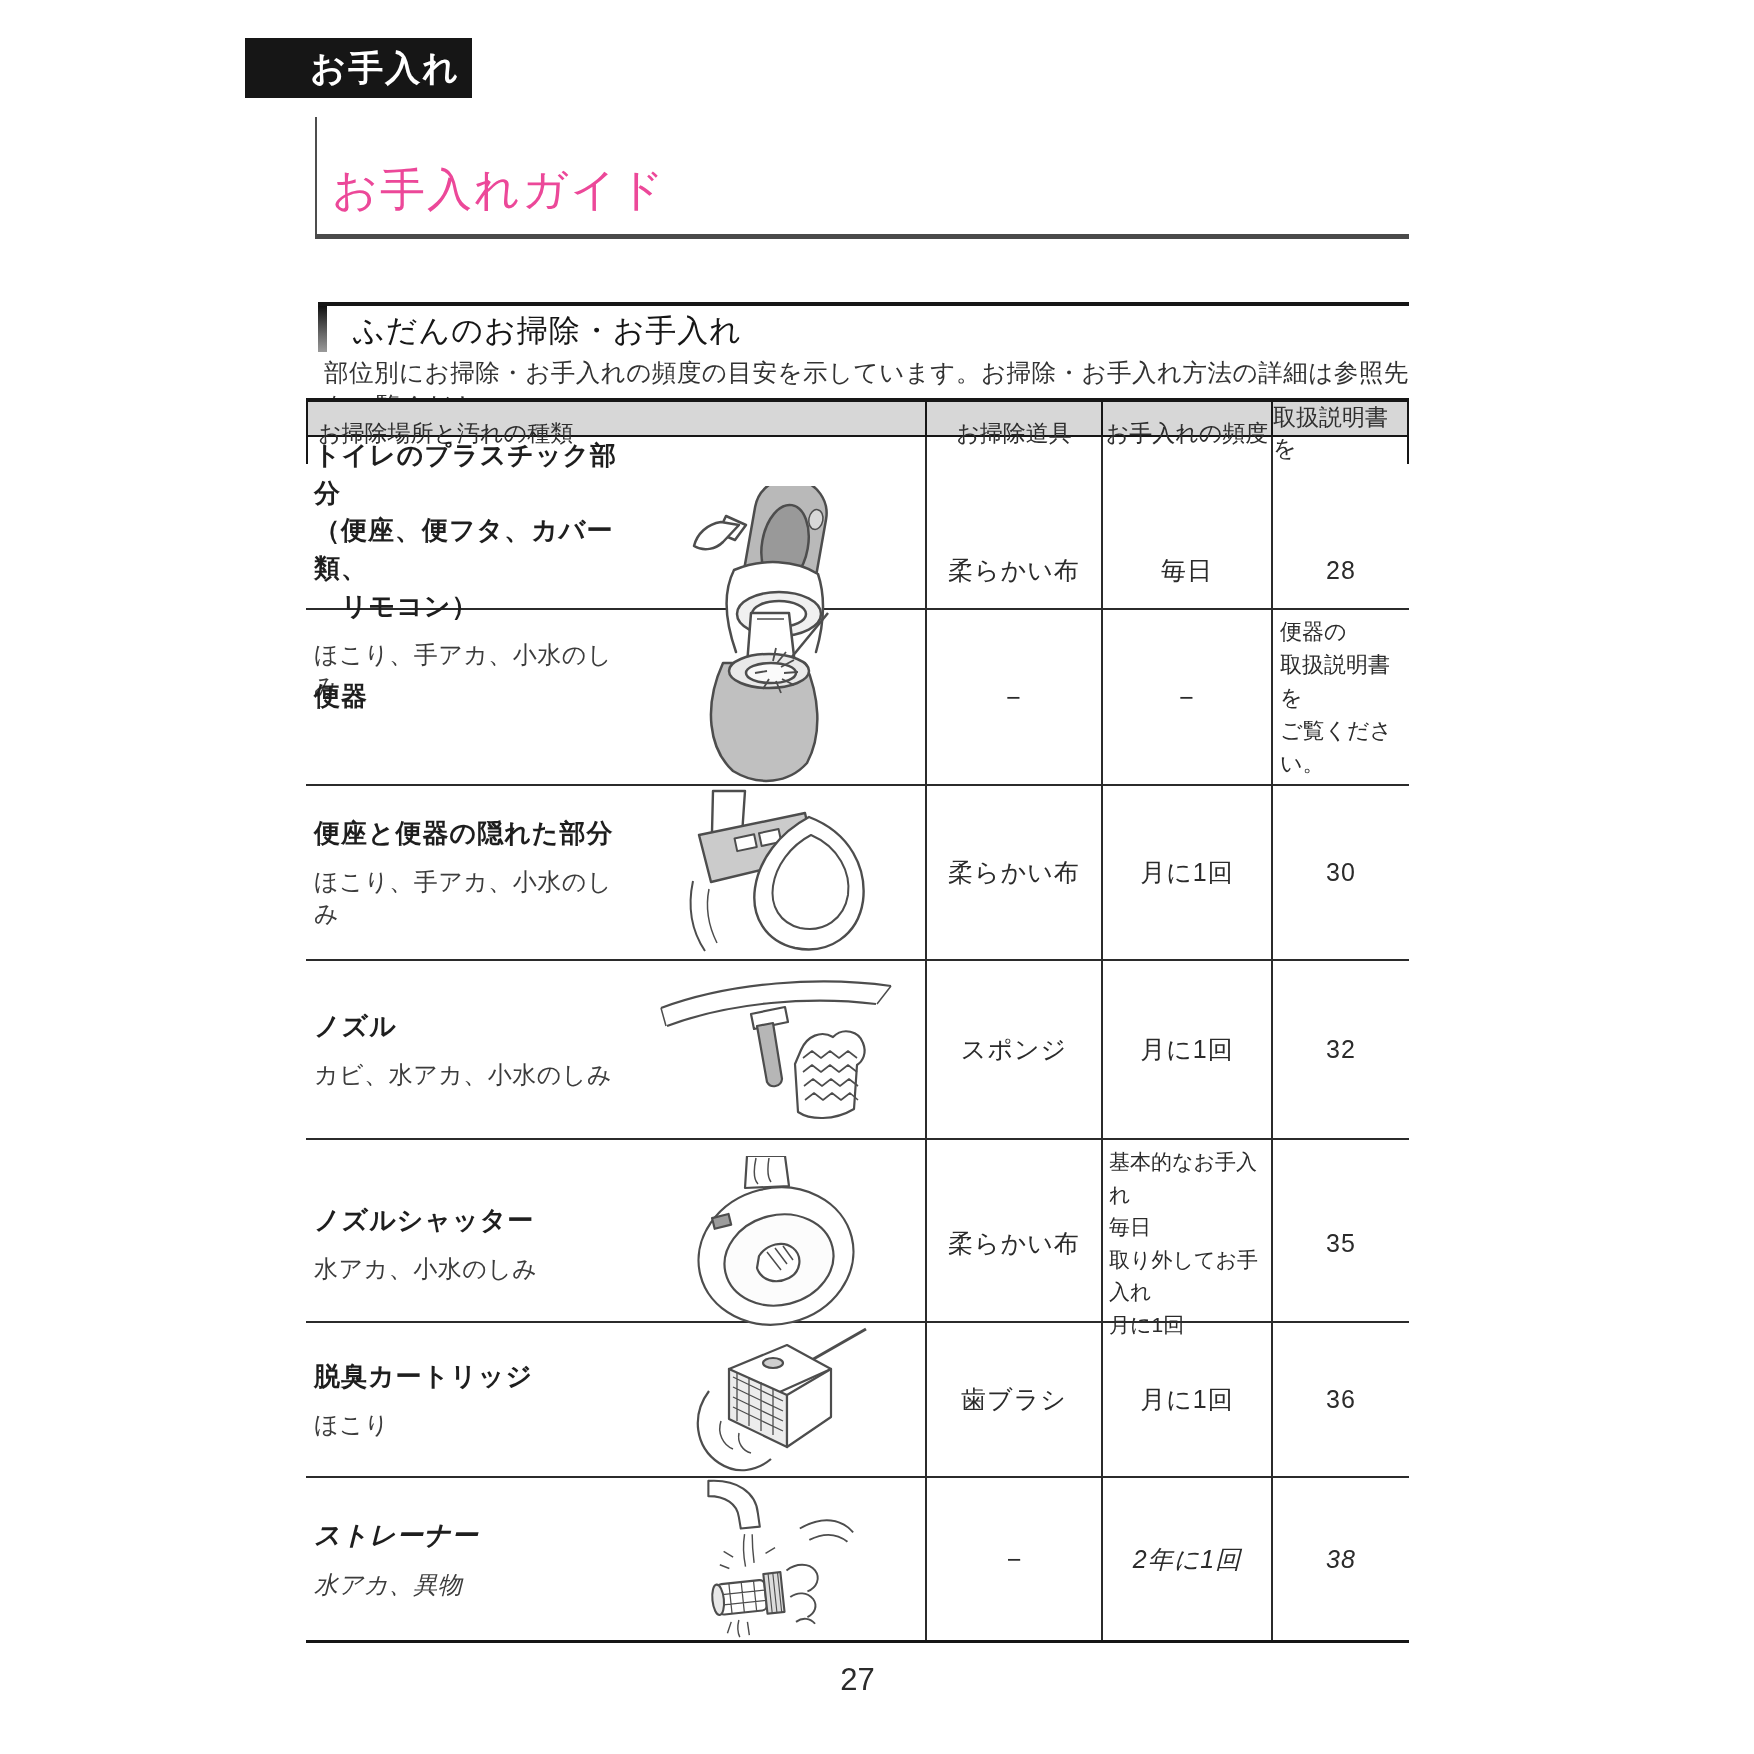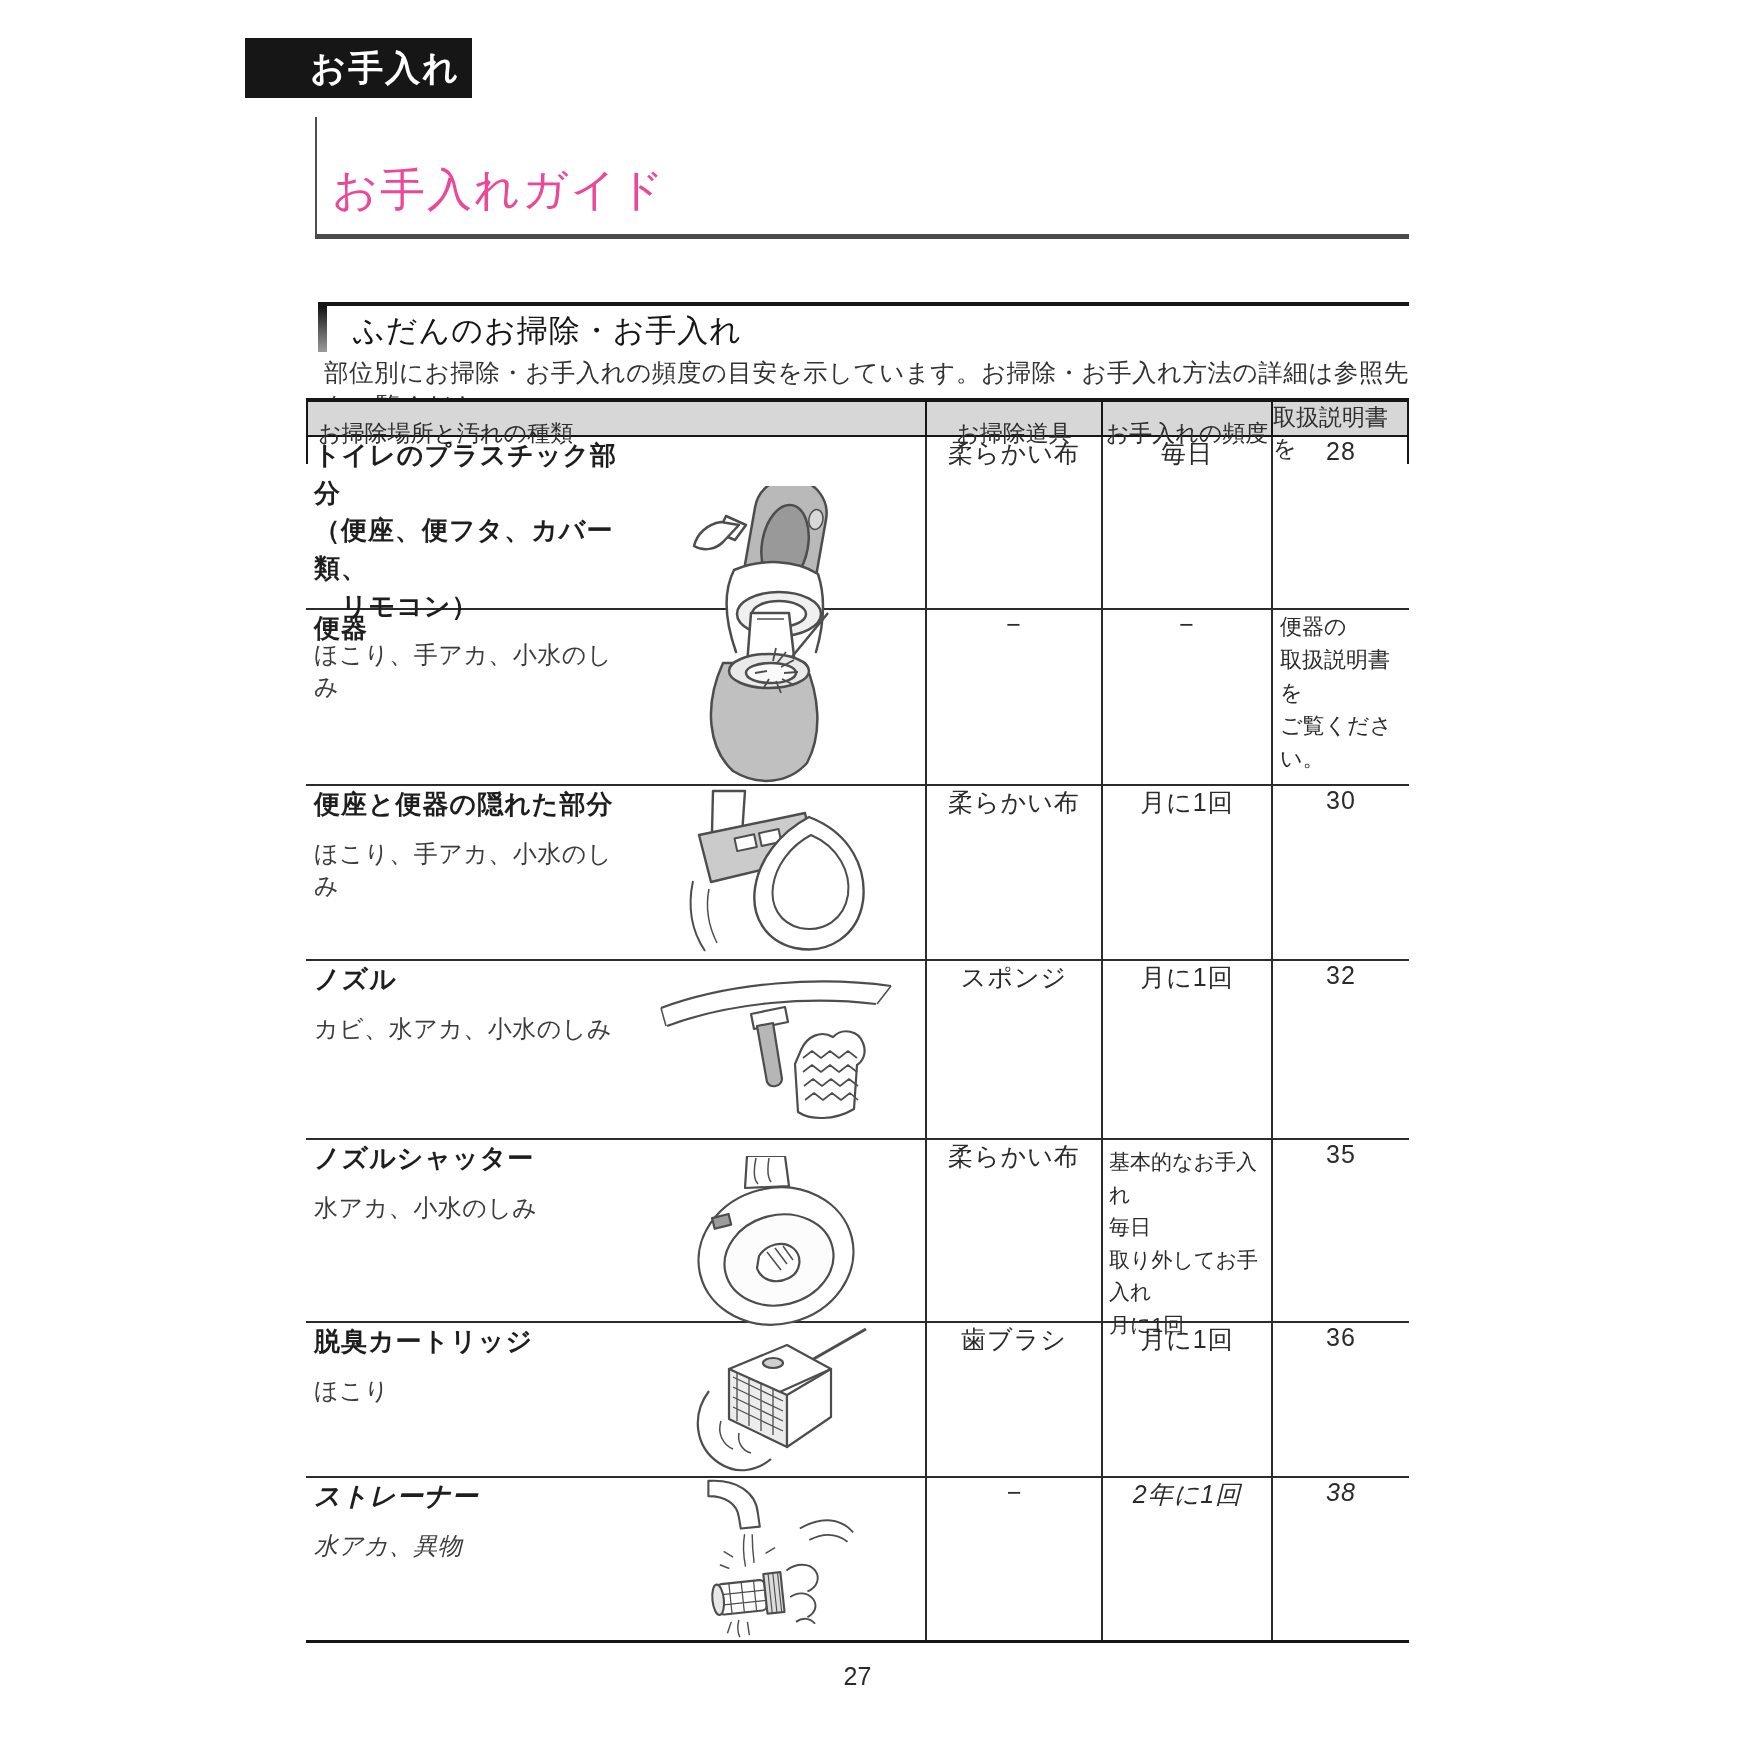--- a/index.html
+++ b/index.html
@@ -37,35 +37,35 @@
   }
   .th.first { justify-content:flex-start; padding-left:10px; border-left:2px solid #161616; }
   .trow {
     display:grid; grid-template-columns:621px 176px 170px 136px;
     border-bottom:2px solid #2b2b2b; box-sizing:border-box;
   }
   .trow.last { border-bottom:3px solid #161616;font-style:italic; }
   .r1{height:173px}.r2{height:176px}.r3{height:175px}.r4{height:179px}
   .r5{height:183px}.r6{height:155px}.r7{height:165px}
   .td {
-    display:flex; align-items:flex-start; justify-content:center; box-sizing:border-box;
+    display:flex; align-items:center; justify-content:center; box-sizing:border-box;
     border-right:2px solid #2b2b2b; font-size:25px; color:#2b2b2b; letter-spacing:1px;
   }
   .td.ref { border-right:none; }
   .td.place { justify-content:flex-start; padding-left:8px; }
   .place-text { width:312px; flex:none; }
   .place-title { font-weight:bold; font-size:26px; line-height:1.45; color:#1e1e1e; white-space:pre-line; }
   .place-dirt  { font-size:24px; color:#3c3c3c; margin-top:14px; letter-spacing:0.5px; }
   .illus { flex:1; display:flex; align-items:center; justify-content:center; height:100%; overflow:hidden; }
   .illus svg { display:block; }
   .td.freq-multi { justify-content:flex-start; align-items:center; padding:6px 2px 6px 6px;
                    font-size:21px; line-height:1.55; text-align:left; letter-spacing:0; white-space:pre-line; }
   .td.ref-note   { justify-content:flex-start; padding-left:7px; font-size:22px; line-height:1.5;
                    text-align:left; letter-spacing:0; white-space:pre-line; }
-  .page-number { position:absolute; left:306px; top:1662px; width:1103px; text-align:center; font-size:25px; color:#2b2b2b; }
+  .page-number { position:absolute; left:306px; top:1662px; width:1103px; text-align:center; font-size:31px; color:#2b2b2b; }
 </style>
 </head>
 <body>
 
 <div class="page">
 
   <div class="chapter-badge">お手入れ</div>
 
   <div class="title-vline"></div>
   <div class="page-title">お手入れガイド</div>

